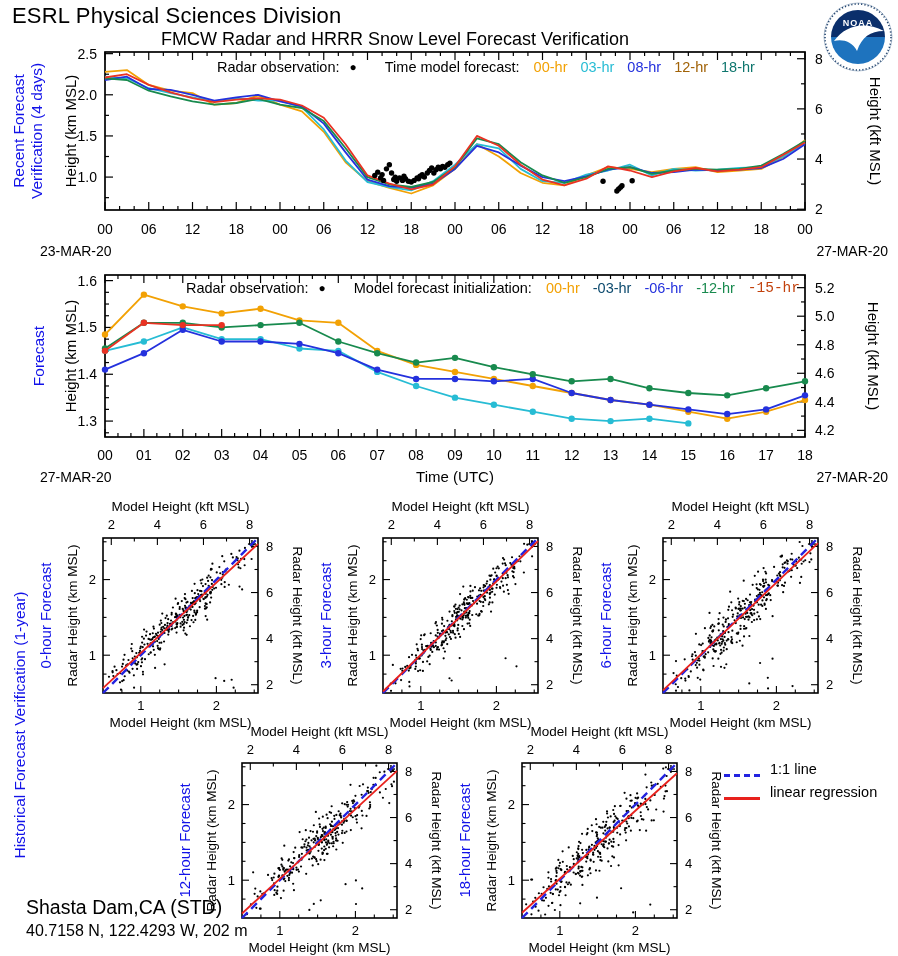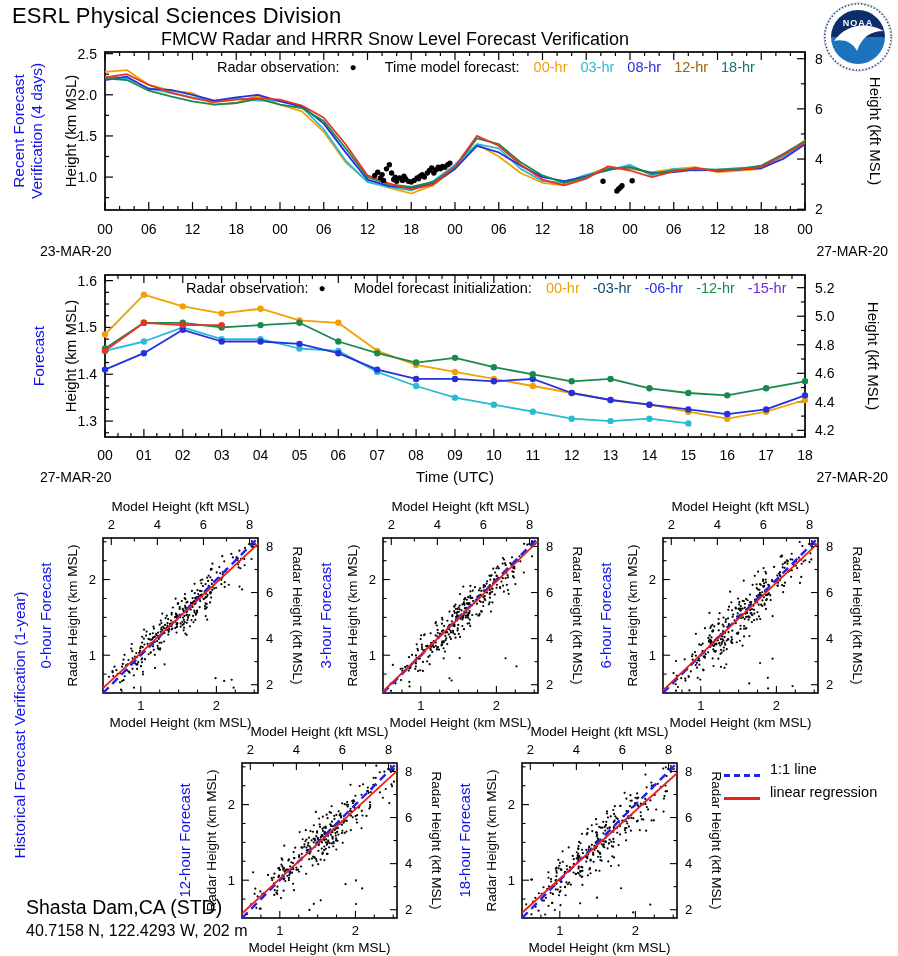--- a/index.html
+++ b/index.html
@@ -504,21 +504,21 @@
       <circle cx="221.66666666666666" cy="63.098265895953844" r="3.2" fill="#e93223"></circle>
     </svg>
   <div class="legend" id="legend-forecast" style="left:186px;top:280px;">
       <span class="itm" style="color: rgb(0, 0, 0);">Radar observation:</span>
       <span class="obsdot" style="color: rgb(0, 0, 0);">●</span>
       <span class="grp" style="color: rgb(0, 0, 0);">Model forecast initialization:</span>
       <span class="itm" style="color: rgb(242, 161, 4);">00-hr</span>
       <span class="itm" style="color: #0c4a6e;">-03-hr</span>
       <span class="itm" style="color: rgb(36, 49, 221);">-06-hr</span>
       <span class="itm" style="color: rgb(24, 138, 78);">-12-hr</span>
-      <span class="itm" style="color: #6d28d9;">-15-hr</span>
+      <span class="itm" style="color: #c2410c; font-family: Liberation Mono, monospace;">-15-hr</span>
     </div>
 
   <div class="histlabel" style="color:#1212e8;">Historical Forecast Verification (1-year)</div>
 
   <svg id="scatter-0" style="left:35px;top:498px;" width="280" height="235" viewBox="0 0 280 235">
       <rect x="68" y="40" width="155" height="155" fill="none" stroke="#000" stroke-width="1.6"></rect>
       <line x1="86.90243902439025" y1="195" x2="86.90243902439025" y2="191.5" stroke="#000" stroke-width="1.1"></line>
       <line x1="68" y1="176.09756097560975" x2="71.5" y2="176.09756097560975" stroke="#000" stroke-width="1.1"></line>
       <line x1="105.8048780487805" y1="195" x2="105.8048780487805" y2="188" stroke="#000" stroke-width="1.1"></line>
       <line x1="68" y1="157.1951219512195" x2="75" y2="157.1951219512195" stroke="#000" stroke-width="1.1"></line>

